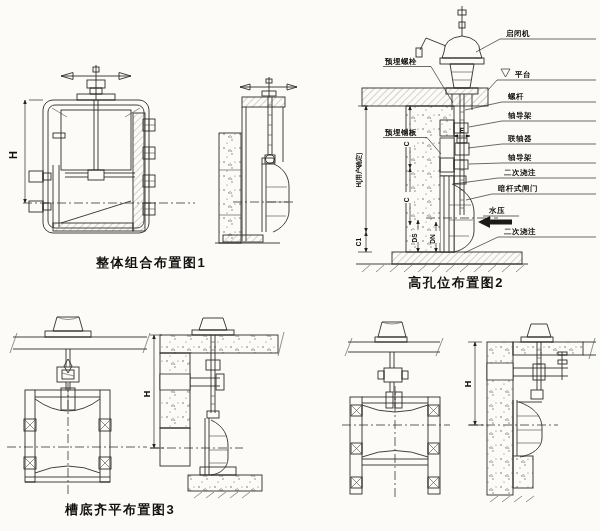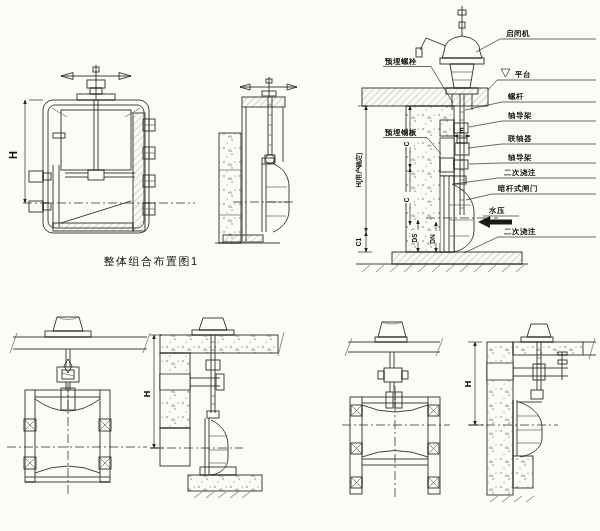--- a/index.html
+++ b/index.html
@@ -3,21 +3,21 @@
 <meta charset="utf-8">
 <style>
   html,body{margin:0;padding:0;background:#e8e8e6;}
   #page{position:relative;width:600px;height:531px;background:#fcfbf8;overflow:hidden;
         font-family:"Liberation Sans","DejaVu Sans",sans-serif;}
   #page svg{position:absolute;overflow:visible;}
   svg text{fill:#121110;font-family:"Liberation Sans","DejaVu Sans",sans-serif;}
   .lbl{font-size:7.5px;font-weight:bold;letter-spacing:0.5px;}
   .dim{font-size:6.5px;font-weight:bold;}
   .dimH{font-size:11px;font-weight:bold;}
-  .caption{position:absolute;width:140px;text-align:center;font-size:11px;font-weight:normal;
+  .caption{position:absolute;width:140px;text-align:center;font-size:13px;font-weight:bold;
            color:#121110;letter-spacing:1.5px;white-space:nowrap;}
   .ln{stroke:#2e2c29;stroke-width:0.9;fill:none;}
   .thin{stroke:#4a4844;stroke-width:0.6;fill:none;}
   .cl{stroke:#3a3834;stroke-width:0.8;fill:none;stroke-dasharray:9 3 2 3;}
   .ld{stroke:#2e2c29;stroke-width:0.7;fill:none;}
   .dm{stroke:#2e2c29;stroke-width:0.7;fill:none;}
   .solid{fill:#1b1a18;stroke:none;}
 </style>
 </head>
 <body>
@@ -408,14 +408,16 @@
       <line class="thin" x1="211" y1="100" x2="233" y2="100"></line>
       <line class="thin" x1="211" y1="114" x2="236" y2="114"></line>
       <line class="thin" x1="211" y1="127" x2="234" y2="127"></line>
       <line class="cl" x1="163" y1="109" x2="252" y2="109"></line>
       <rect x="207" y="140" width="20" height="32" fill="url(#speckle)" stroke="#2e2c29" stroke-width="0.9"></rect>
       <path class="thin" d="M184 186 l8 -6 M196 186 l8 -6 M208 186 l8 -6 M220 186 l8 -6"></path>
     </g>
   </svg>
 
   <div class="caption" style="left:81px;top:254px">整体组合布置图1</div>
+  <div class="caption" style="left:386px;top:274px">高孔位布置图2</div>
+  <div class="caption" style="left:50px;top:501px">槽底齐平布置图3</div>
 
 </div>
 
 </body></html>

